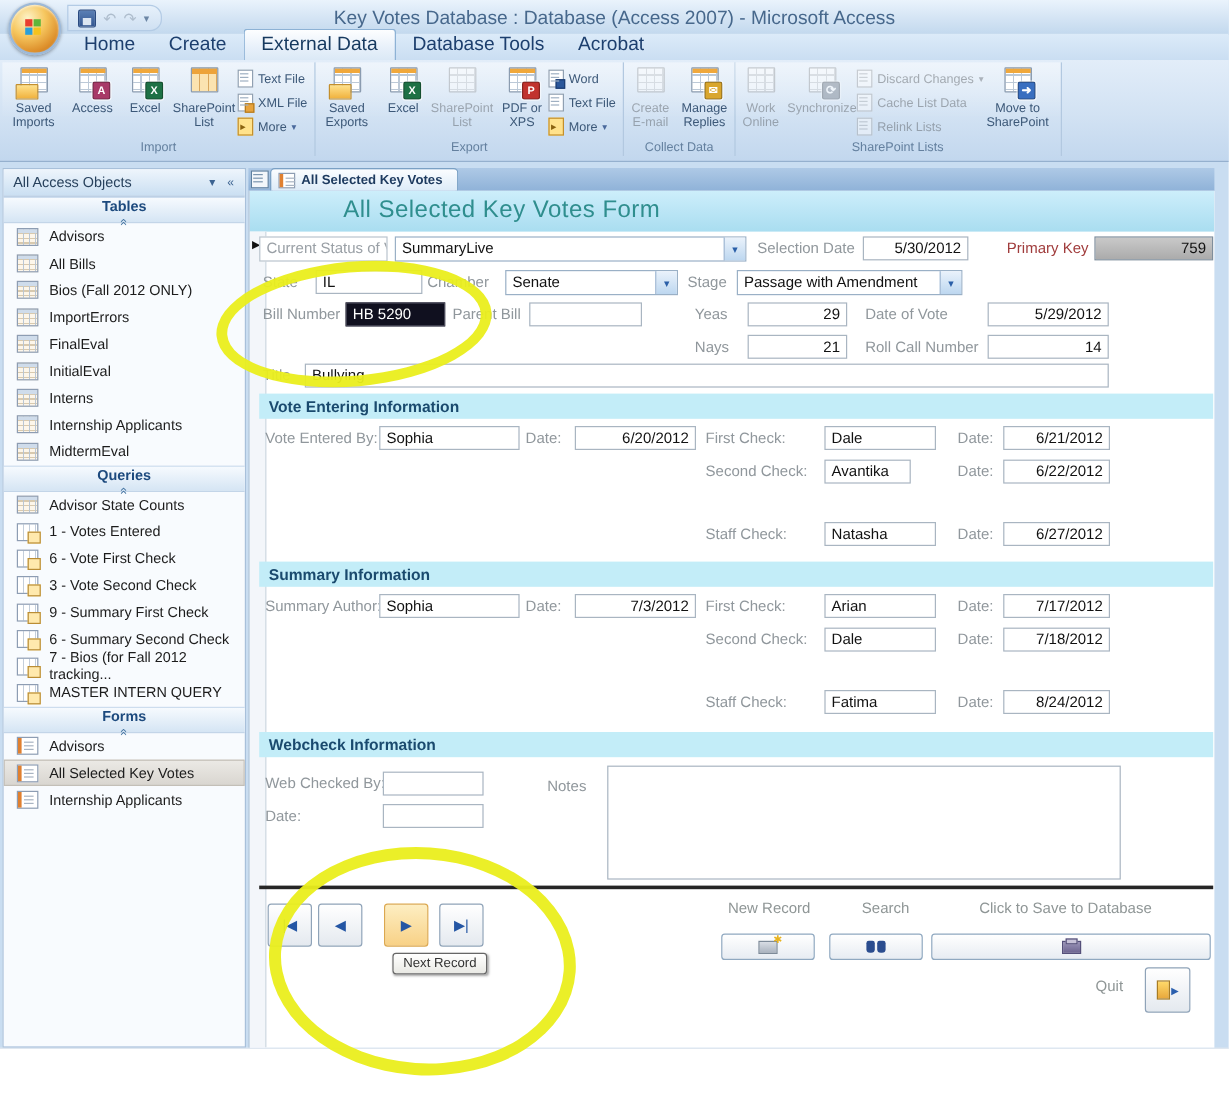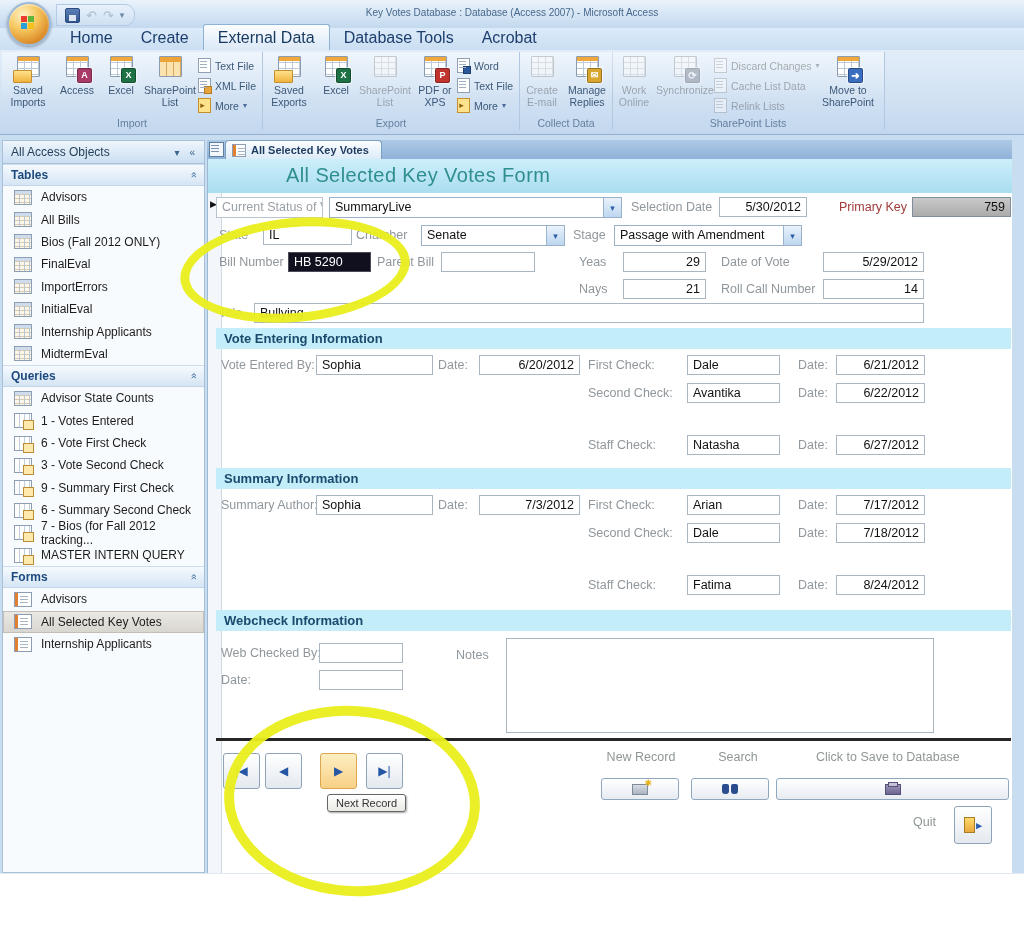--- a/index.html
+++ b/index.html
@@ -3,21 +3,21 @@
 <meta charset="utf-8">
 <style>
   html,body{margin:0;padding:0;}
   body{width:1024px;height:928px;position:relative;background:#fff;
        font-family:"Liberation Sans",sans-serif;overflow:hidden;-webkit-font-smoothing:antialiased;}
   .app{position:absolute;left:0;top:0;width:1024px;height:873px;background:#c9ddf1;border-bottom:1px solid #e2e8ef;}
 
   
   .titlebar{position:absolute;left:0;top:0;right:0;height:28px;
     background:linear-gradient(#eaf3fc,#d4e4f4 55%,#c3d9ee);border-bottom:1px solid #aac5e2;}
-  .title-text{position:absolute;left:0;right:0;top:7px;text-align:center;font-size:10px;color:#47688c;}
+  .title-text{position:absolute;left:0;right:0;top:7px;text-align:center;font-size:16px;color:#47688c;}
   .orb{position:absolute;left:7px;top:2px;width:40px;height:40px;border-radius:50%;z-index:30;
     background:radial-gradient(circle at 35% 28%,#fdf3c8,#f6c75f 38%,#dd8f2b 72%,#b06312);
     border:2px solid #9db9d8;box-shadow:0 1px 3px rgba(0,0,0,.35), inset 0 1px 2px rgba(255,255,255,.7);}
   .orb-logo{position:absolute;left:12px;top:12px;width:13px;height:13px;
     background:linear-gradient(#e93e2f,#e93e2f) 0 0/6px 6px no-repeat,
                linear-gradient(#61b53a,#61b53a) 7px 0/6px 6px no-repeat,
                linear-gradient(#2a9fd8,#2a9fd8) 0 7px/6px 6px no-repeat,
                linear-gradient(#f5c21d,#f5c21d) 7px 7px/6px 6px no-repeat;}
   .qat{position:absolute;left:56px;top:4px;height:20px;display:flex;align-items:center;gap:6px;
     background:linear-gradient(#e7f1fb,#cfe0f2);border:1px solid #b3cbe5;border-radius:0 10px 10px 0;padding:0 10px 0 8px;}
@@ -72,21 +72,21 @@
   .disabled{opacity:.45;filter:grayscale(85%);}
 
   
   .navpane{position:absolute;left:2px;top:140px;width:203px;height:733px;background:#f8fbfe;
     border:1px solid #a8c0da;box-sizing:border-box;overflow:hidden;}
   .nav-header{height:22px;background:linear-gradient(#eef5fc,#cadff2);border-bottom:1px solid #aac2dc;
     display:flex;align-items:center;font-size:12px;color:#27415c;padding:0 4px 0 8px;}
   .nav-header .sp{flex:1;}
   .nav-btn{font-size:10px;color:#3c6391;padding:0 5px;cursor:default;}
   .nav-sec{height:20px;background:linear-gradient(#f6fafe,#d5e5f4);border-top:1px solid #cdddee;border-bottom:1px solid #c3d5e8;
-    display:flex;align-items:center;font-size:12px;font-weight:bold;color:#1d4a7e;padding:0 8px;}
+    display:flex;align-items:center;font-size:12px;font-weight:bold;color:#1d4a7e;padding:0 8px;flex-direction:column;}
   .nav-sec .sp{flex:1;}
   .chev{display:inline-block;transform:rotate(-90deg);font-size:11px;color:#41719f;font-weight:normal;}
   .nav-item{height:22.4px;display:flex;align-items:center;gap:9px;padding-left:11px;font-size:12px;color:#1c1c1c;}
   .nav-item.selected{background:linear-gradient(#eceae6,#d8d5cf);outline:1px solid #c3bfb7;outline-offset:-1px;}
   .ni{width:16px;height:13px;position:relative;flex:0 0 auto;}
   .ni-table{background-color:#fdf6ea;border:1px solid #8d9db3;
     background-image:linear-gradient(to bottom,#cfdcEB 0,#cfdcEB 3px,rgba(0,0,0,0) 3px),
       repeating-linear-gradient(to right,rgba(0,0,0,0) 0 4px,#b9c6d4 4px 5px),
       repeating-linear-gradient(to bottom,rgba(0,0,0,0) 0 3px,#d8c9ae 3px 4px);}
   .ni-query{background:#fff;border:1px solid #8d9db3;
@@ -361,29 +361,33 @@
     <div class="nav-item">
         <span class="ni ni-table"></span>
         <span>All Bills</span>
       </div>
     <div class="nav-item">
         <span class="ni ni-table"></span>
         <span>Bios (Fall 2012 ONLY)</span>
       </div>
     <div class="nav-item">
         <span class="ni ni-table"></span>
+        <span>ImportErrors</span>
+      </div>
+    <div class="nav-item">
+        <span class="ni ni-table"></span>
         <span>FinalEval</span>
       </div>
     <div class="nav-item">
         <span class="ni ni-table"></span>
-        <span>ImportErrors</span>
-      </div>
-    <div class="nav-item">
-        <span class="ni ni-table"></span>
         <span>InitialEval</span>
+      </div>
+    <div class="nav-item">
+        <span class="ni ni-table"></span>
+        <span>Interns</span>
       </div>
     <div class="nav-item">
         <span class="ni ni-table"></span>
         <span>Internship Applicants</span>
       </div>
     <div class="nav-item">
         <span class="ni ni-table"></span>
         <span>MidtermEval</span>
       </div>
 
@@ -505,21 +509,21 @@
       <span class="fl" style="left:13px;top:199px">Vote Entered By:</span>
       <div class="fx" style="left:108px;top:196px;width:117px">Sophia</div>
       <span class="fl" style="left:230px;top:199px">Date:</span>
       <div class="fx num" style="left:271px;top:196px;width:101px">6/20/2012</div>
       <span class="fl" style="left:380px;top:199px">First Check:</span>
       <div class="fx" style="left:479px;top:196px;width:93px">Dale</div>
       <span class="fl" style="left:590px;top:199px">Date:</span>
       <div class="fx num" style="left:628px;top:196px;width:89px">6/21/2012</div>
 
       <span class="fl" style="left:380px;top:227px">Second Check:</span>
-      <div class="fx" style="left:479px;top:224px;width:93px">Avantika</div>
+      <div class="fx" style="left:479px;top:224px;width:72px">Avantika</div>
       <span class="fl" style="left:590px;top:227px">Date:</span>
       <div class="fx num" style="left:628px;top:224px;width:89px">6/22/2012</div>
 
       <span class="fl" style="left:380px;top:279px">Staff Check:</span>
       <div class="fx" style="left:479px;top:276px;width:93px">Natasha</div>
       <span class="fl" style="left:590px;top:279px">Date:</span>
       <div class="fx num" style="left:628px;top:276px;width:89px">6/27/2012</div>
 
       <div class="banner" style="top:309px">Summary Information</div>
       <span class="fl" style="left:13px;top:339px">Summary Author:</span>

